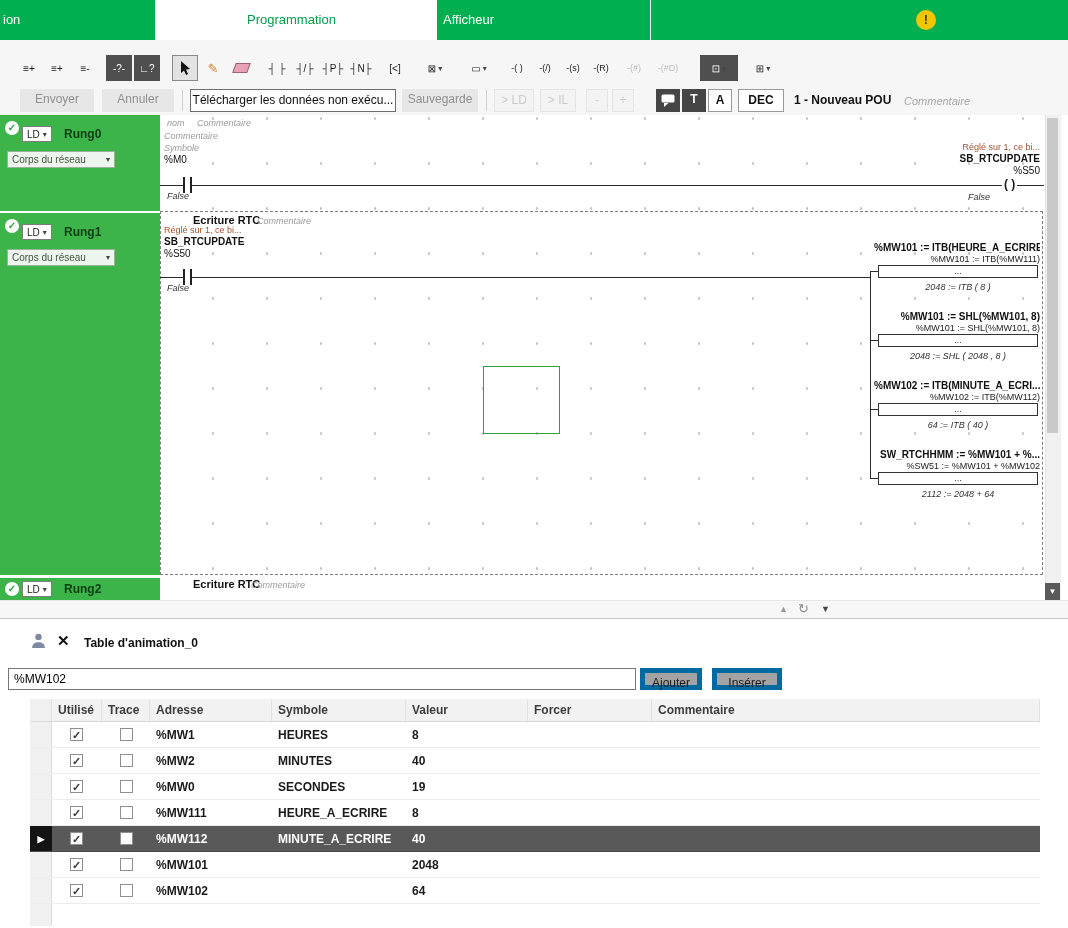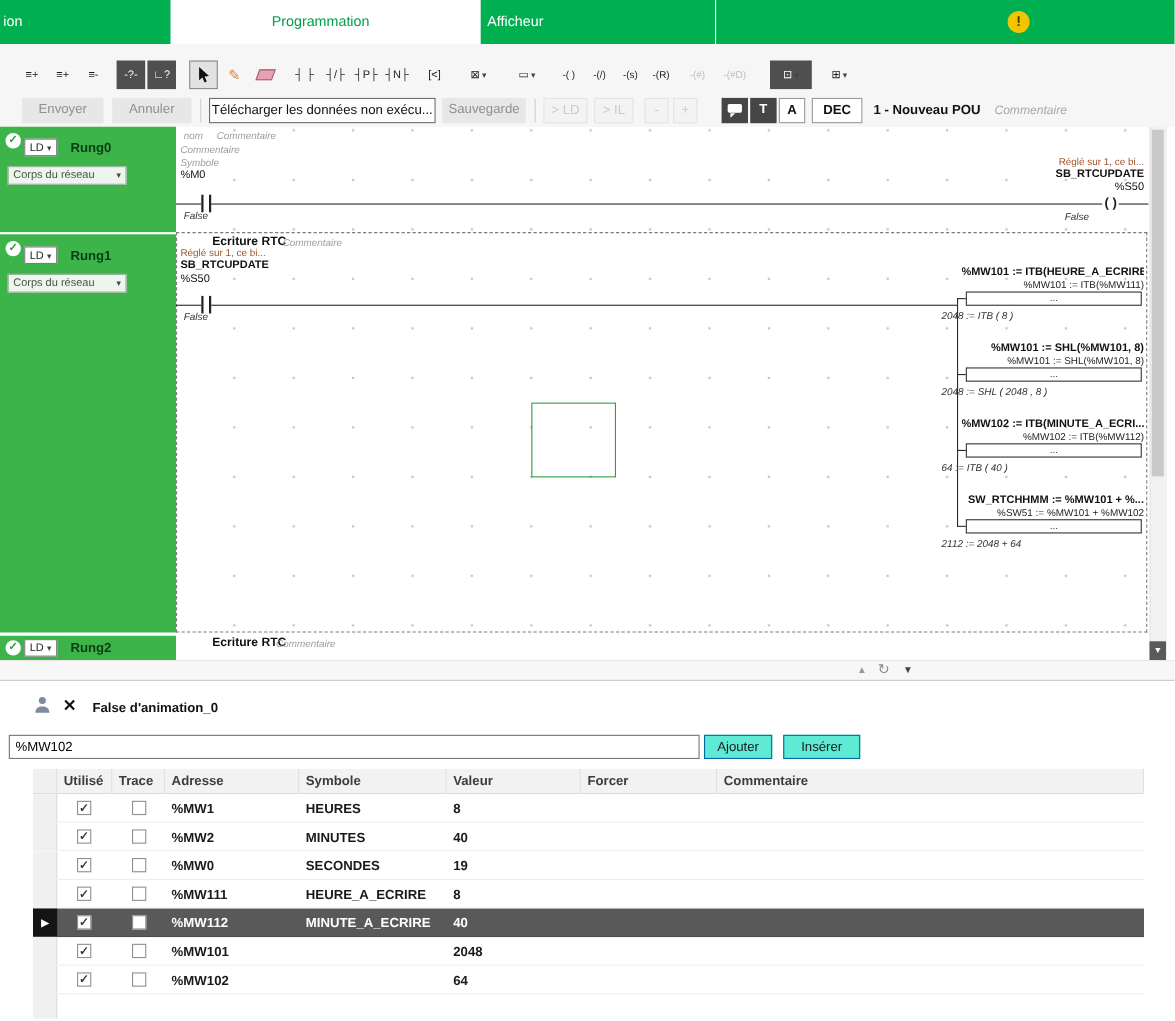--- a/index.html
+++ b/index.html
@@ -56,38 +56,38 @@
   .lstate{position:absolute;font-size:9px;font-style:italic;color:#333;}
   .ralign{text-align:right;}
   .hline{position:absolute;height:1px;background:#2b2b2b;}
   .vline{position:absolute;width:1px;background:#2b2b2b;}
   .contact{position:absolute;width:9px;height:16px;border-left:2px solid #222;border-right:2px solid #222;background:#fff;box-sizing:border-box;}
   .coil{position:absolute;font-size:12px;font-weight:bold;background:#fff;padding:0 2px;line-height:14px;}
   .optitle{position:absolute;left:874px;width:166px;text-align:right;font-size:10px;font-weight:bold;color:#111;white-space:nowrap;overflow:hidden;}
   .opexpr{position:absolute;left:874px;width:166px;text-align:right;font-size:9px;color:#222;white-space:nowrap;overflow:hidden;}
   .opbox{position:absolute;left:878px;width:160px;height:13px;border:1px solid #333;background:#fff;
          font-size:9px;line-height:10px;text-align:center;color:#333;box-sizing:border-box;}
-  .opresult{position:absolute;left:856px;width:160px;text-align:left;font-size:9px;font-style:italic;color:#333;white-space:nowrap;}
+  .opresult{position:absolute;left:878px;width:160px;text-align:center;font-size:9px;font-style:italic;color:#333;white-space:nowrap;}
   .marquee{position:absolute;border:1px dashed #7d7d7d;box-sizing:border-box;}
   .selrect{position:absolute;border:1px solid #2f9e44;box-sizing:border-box;}
   .rtitle{position:absolute;font-size:11px;font-weight:bold;color:#111;white-space:nowrap;}
   .sbar{position:absolute;left:1045px;top:0;width:15px;height:485px;background:#f1f1f1;border-left:1px solid #e4e4e4;}
   .sthumb{position:absolute;left:1047px;top:3px;width:11px;height:315px;background:#c9c9c9;}
   .sdown{position:absolute;left:1045px;top:468px;width:15px;height:17px;background:#5a5a5a;color:#fff;
          font-size:8px;text-align:center;line-height:17px;}
   .strip{position:absolute;left:0;top:600px;width:1068px;height:18px;background:#f7f7f7;border-top:1px solid #e8e8e8;}
   .stripglyph{position:absolute;cursor:pointer;}
 
   
   .panel{position:absolute;left:0;top:618px;width:1068px;height:310px;background:#fff;border-top:1px solid #c8c8c8;}
   .ptitle{position:absolute;left:84px;top:17px;font-weight:bold;font-size:12px;color:#111;}
   .pclose{position:absolute;left:57px;top:13px;font-size:15px;font-weight:bold;color:#111;cursor:pointer;}
   .pinput{position:absolute;left:8px;top:49px;width:616px;height:20px;border:1px solid #767676;
           font-size:12px;padding:0 5px;font-family:inherit;box-sizing:content-box;}
-  .pbtn{position:absolute;top:49px;height:22px;background:#5eead4;border:1px solid #0369a1;
+  .pbtn{position:absolute;top:49px;height:22px;background:#a3a3a3;border:5px solid #0369a1;
         font-size:12px;text-align:center;line-height:20px;box-sizing:border-box;cursor:pointer;}
   .tbl{position:absolute;left:30px;top:80px;width:1010px;font-weight:bold;}
   .trow{display:flex;height:25px;align-items:stretch;border-bottom:1px solid #ededed;font-size:12px;color:#1a1a1a;background:#fff;}
   .trow.thead{height:22px;background:#f2f2f2;border-bottom:1px solid #d9d9d9;color:#3c3c3c;}
   .cell{display:flex;align-items:center;padding-left:6px;box-sizing:border-box;overflow:hidden;white-space:nowrap;}
   .thead .cell{border-right:1px solid #e0e0e0;}
   .c0{width:22px;background:#f0f0f0;border-right:1px solid #dcdcdc;justify-content:center;padding-left:0;font-size:9px;color:#222;}
   .c1{width:50px;}.c2{width:48px;}.c3{width:122px;}.c4{width:134px;}.c5{width:122px;}.c6{width:124px;}.c7{flex:1;}
   .chk{width:13px;height:13px;border:1px solid #8f8f8f;background:#fff;font-size:11px;line-height:12px;
        text-align:center;color:#3a3a3a;margin-left:12px;box-sizing:border-box;}
@@ -285,21 +285,21 @@
     <span class="stripglyph" style="left:798px;top:0;font-size:13px;color:#8a8a8a">↻</span>
     <span class="stripglyph" style="left:821px;top:3px;font-size:9px;color:#444">▼</span>
   </div>
 
   <div class="panel">
     <svg class="abs" style="left:30px;top:13px" width="17" height="17" viewBox="0 0 16 16">
       <circle cx="8" cy="4.6" r="3" fill="#7d8aa0"></circle>
         <path d="M2 15 C2 11.2 4.6 9.6 8 9.6 C11.4 9.6 14 11.2 14 15 Z" fill="#7d8aa0"></path>
     </svg>
     <div class="pclose">✕</div>
-    <div class="ptitle">False d'animation_0</div>
+    <div class="ptitle">Table d'animation_0</div>
 
     <input class="pinput" type="text" value="%MW102" style="">
     <div class="pbtn" style="left:640px;width:62px">Ajouter</div>
     <div class="pbtn" style="left:712px;width:70px">Insérer</div>
 
     <div class="tbl">
 
       <div class="trow thead">
         <div class="cell c0"></div>
         <div class="cell c1">Utilisé</div>

